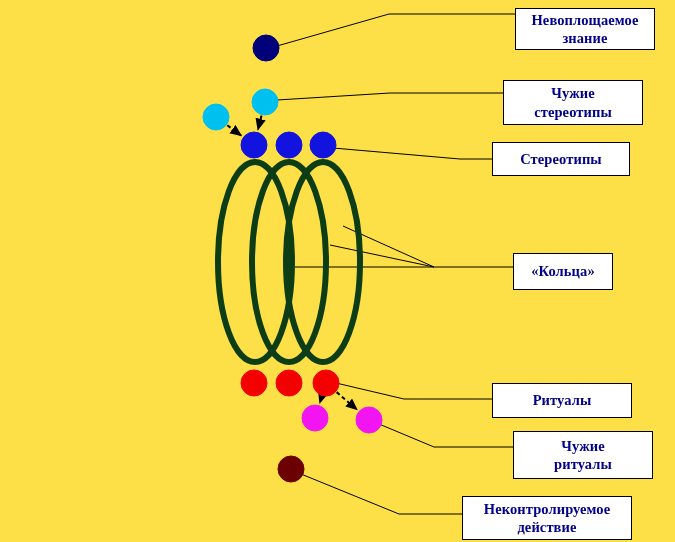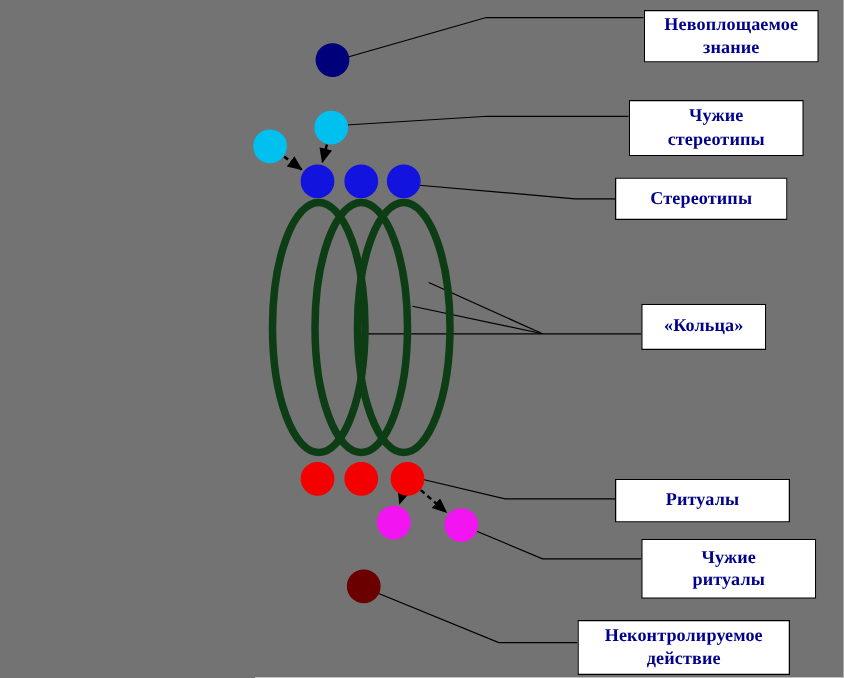--- a/index.html
+++ b/index.html
@@ -7,21 +7,21 @@
     padding: 0;
     background: #ffffff;
   }
   body {
     font-family: "Liberation Serif", serif;
   }
   #canvas {
     position: relative;
     width: 675px;
     height: 542px;
-    background: #737373;
+    background: #fde047;
     overflow: hidden;
   }
   #diagram-svg {
     position: absolute;
     left: 0;
     top: 0;
     width: 675px;
     height: 542px;
   }
   .label-box {
@@ -115,21 +115,21 @@
         </circle>
       </g>
   </svg>
 
   <div id="labels-layer">
       <div class="label-box" style="left: 515px; top: 8px; width: 140px; height: 42px;">Невоплощаемое
 знание</div>
       <div class="label-box" style="left: 503px; top: 80px; width: 140px; height: 45px;">Чужие
 стереотипы</div>
       <div class="label-box" style="left: 492px; top: 142px; width: 138px; height: 34px;">Стереотипы</div>
-      <div class="label-box" style="left: 513px; top: 243px; width: 100px; height: 37px;">«Кольца»</div>
+      <div class="label-box" style="left: 513px; top: 253px; width: 100px; height: 37px;">«Кольца»</div>
       <div class="label-box" style="left: 492px; top: 383px; width: 140px; height: 35px;">Ритуалы</div>
       <div class="label-box" style="left: 513px; top: 431px; width: 140px; height: 48px;">Чужие
 ритуалы</div>
       <div class="label-box" style="left: 462px; top: 496px; width: 170px; height: 44px;">Неконтролируемое
 действие</div>
     </div>
 
 </div>
 
 </body></html>

